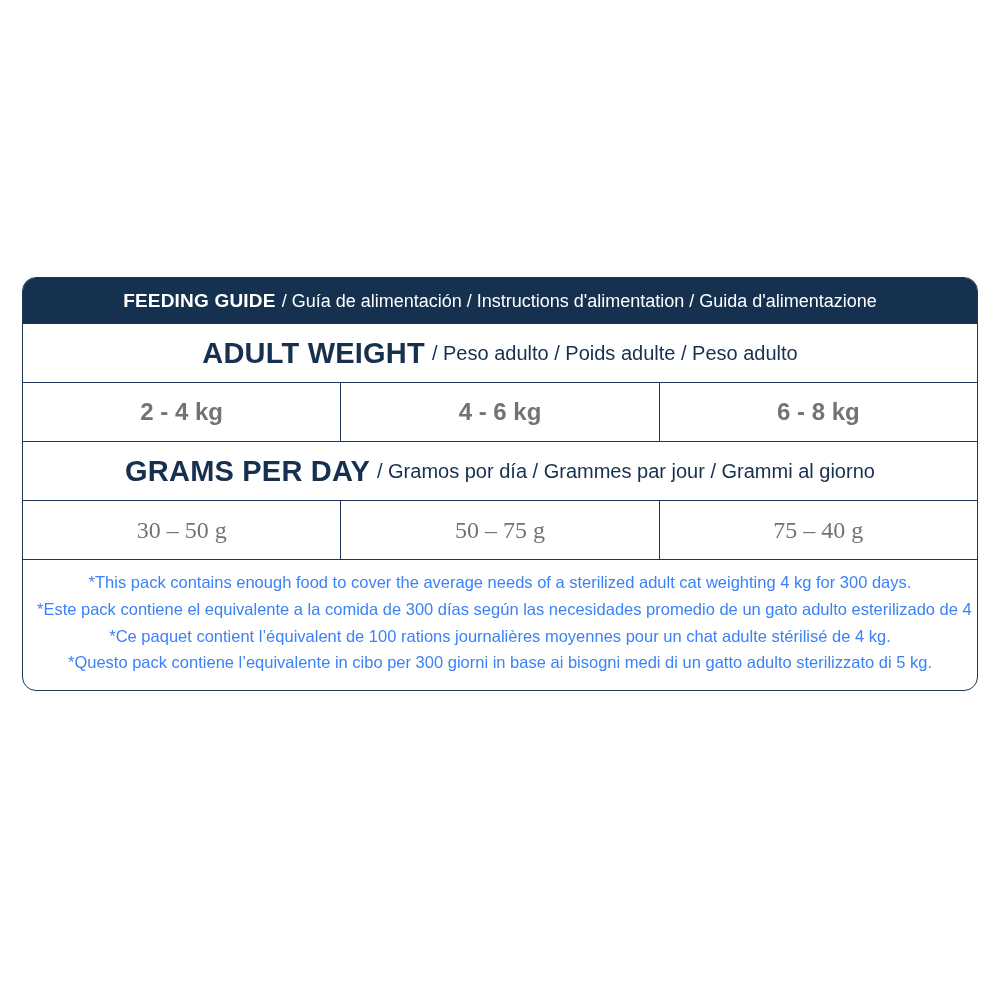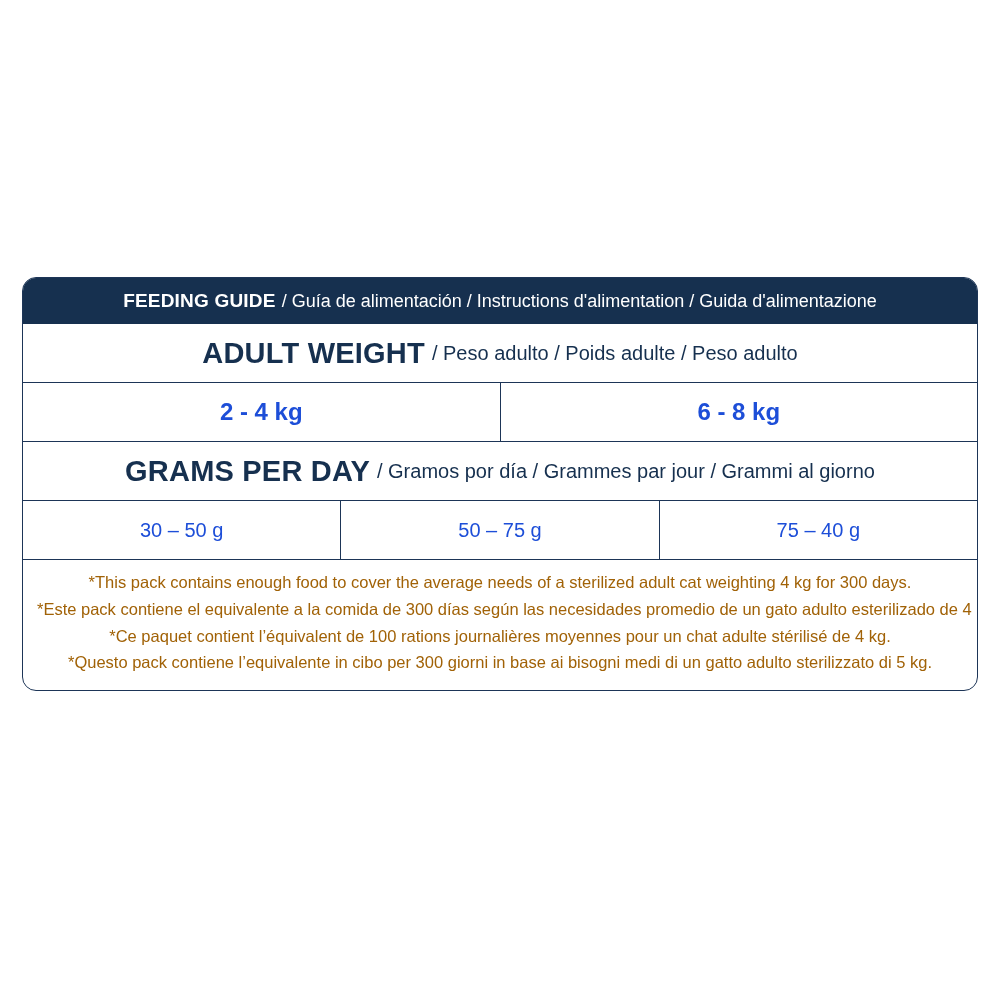--- a/index.html
+++ b/index.html
@@ -76,41 +76,42 @@
   .value-row {
     display: flex;
     border-bottom: 1.5px solid #1d3557;
   }
   .value-row .cell {
     flex: 1 1 0;
     height: 58px;
     display: flex;
     align-items: center;
     justify-content: center;
-    color: #1d4ed8;
+    color: #737373;
     box-sizing: border-box;
     text-align: right;
   }
   .value-row .cell + .cell {
     border-left: 1.5px solid #1d3557;
   }
   .value-row.bold .cell {
     font-weight: bold;
     font-size: 24px;
   }
   .value-row.regular .cell {
     font-weight: normal;
-    font-size: 20px;
+    font-size: 24px;
+    font-family: Liberation Serif, serif;
   }
 
   
   .footnotes {
     padding: 12px 14px 16px 14px;
     text-align: center;
-    color: #a16207;
+    color: #3b82f6;
   }
   .footnotes p {
     margin: 0 0 5px 0;
     font-size: 16.5px;
     line-height: 1.32;
     white-space: nowrap;
   }
   .footnotes p:last-child {
     margin-bottom: 0;
   }
@@ -127,20 +128,21 @@
       <span class="light">/ Guía de alimentación / Instructions d'alimentation / Guida d'alimentazione</span>
     </div>
 
     <div class="section-row">
       <span class="strong">ADULT WEIGHT</span>
       <span class="light">/ Peso adulto / Poids adulte / Peso adulto</span>
     </div>
 
     <div class="value-row bold">
       <div class="cell">2 - 4 kg</div>
+      <div class="cell">4 - 6 kg</div>
       <div class="cell">6 - 8 kg</div>
     </div>
 
     <div class="section-row">
       <span class="strong">GRAMS PER DAY</span>
       <span class="light">/ Gramos por día / Grammes par jour / Grammi al giorno</span>
     </div>
 
     <div class="value-row regular">
       <div class="cell">30 – 50 g</div>

